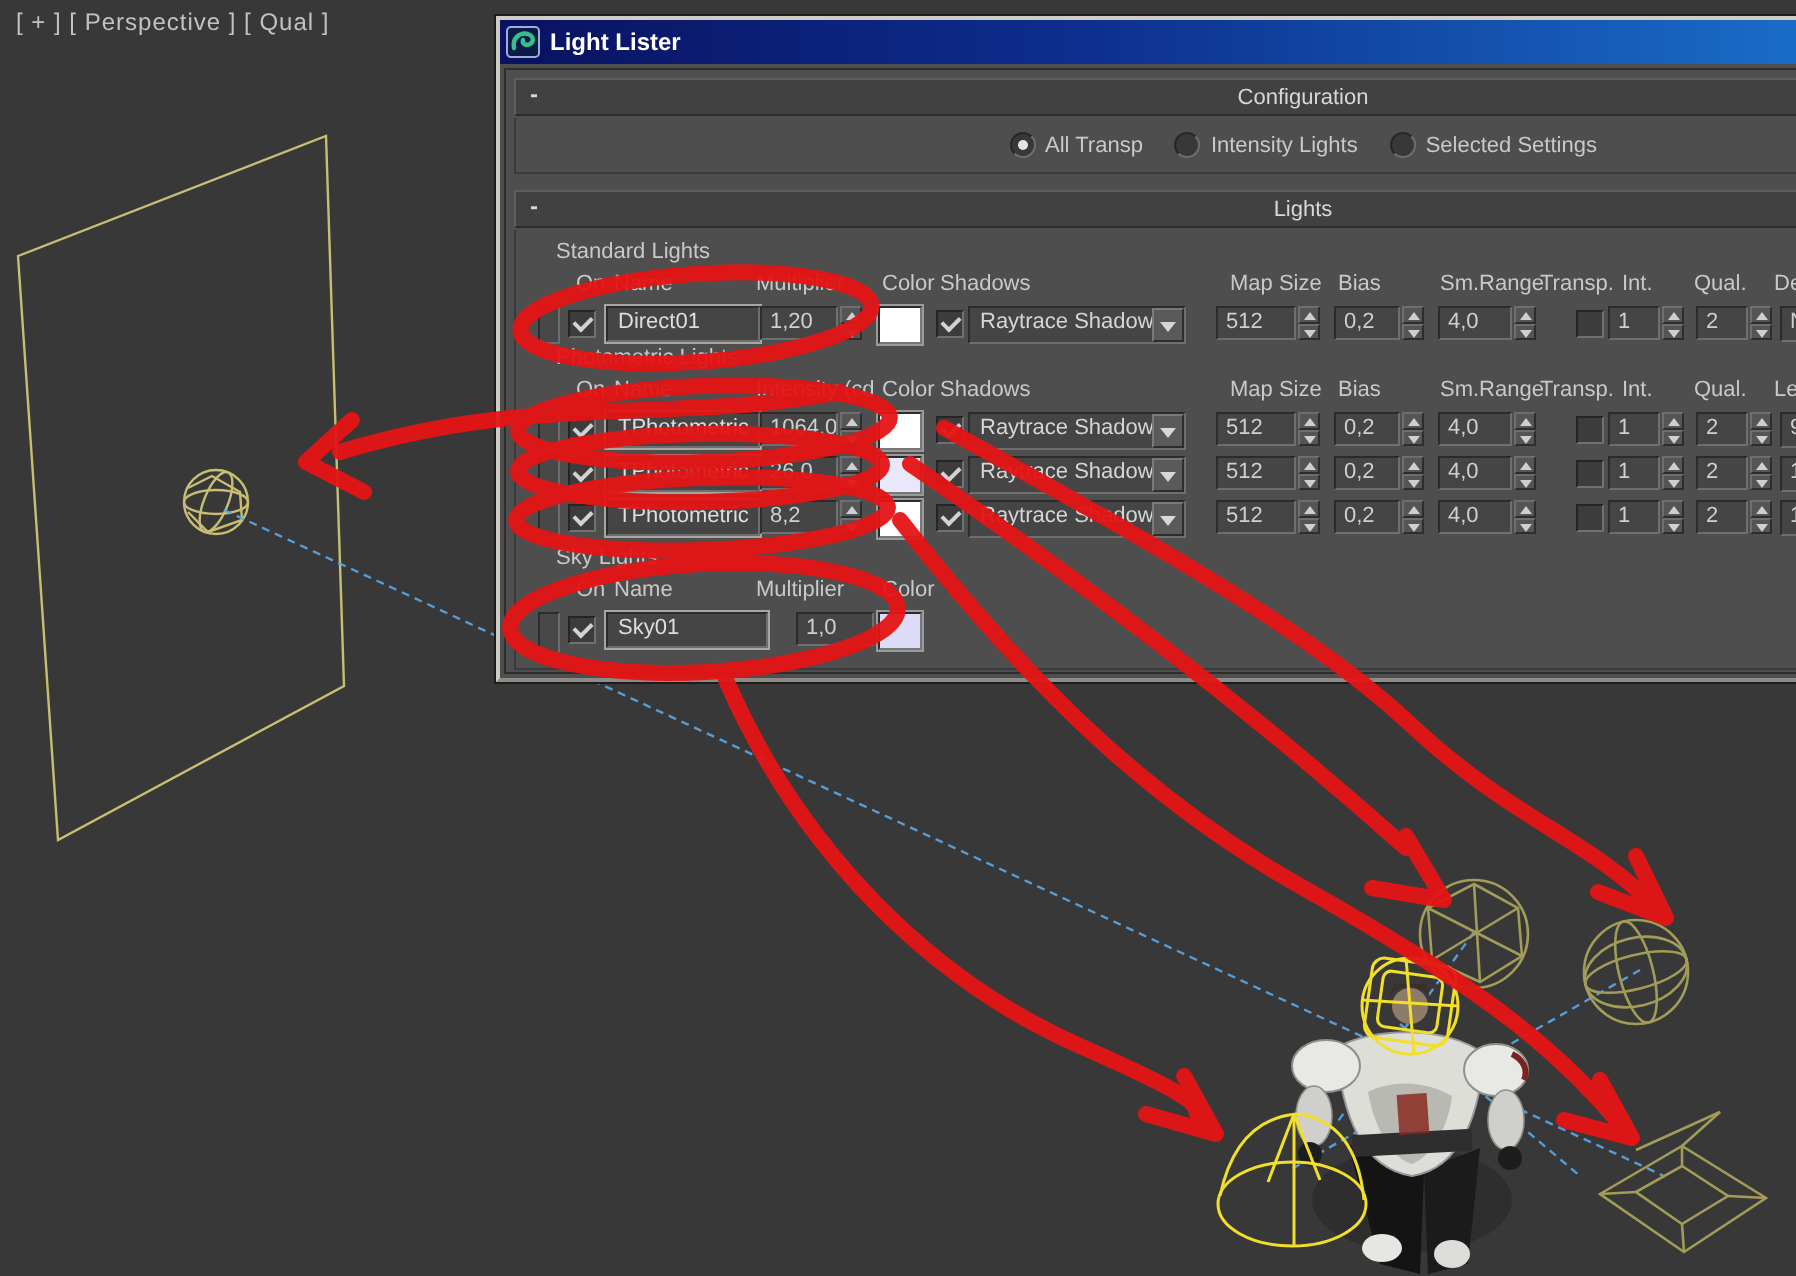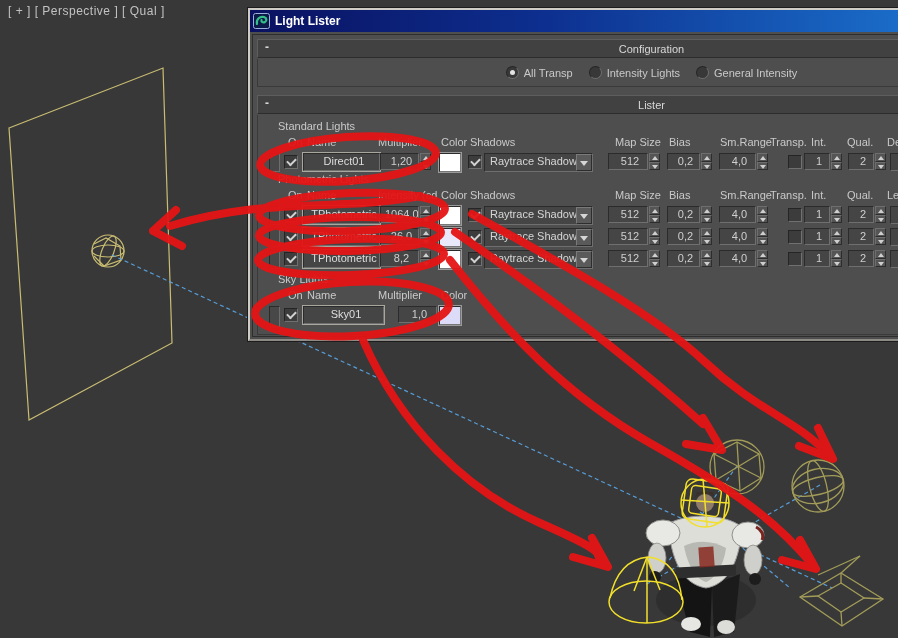--- a/index.html
+++ b/index.html
@@ -36,21 +36,21 @@
     border:1px solid #262626;border-bottom-color:#6e6e6e;border-right-color:#6e6e6e;position:relative;}
   .rdot.on::after{content:"";position:absolute;left:3px;top:3px;width:5px;height:5px;border-radius:50%;background:#e4e4e4;}
 
   #ro-lights{margin-top:8px;}
   #ro-lights .ro-body{height:219px;}
 
   .sec-label{position:absolute;left:20px;color:#c9c9c9;font-size:11px;}
   .hdr{position:absolute;color:#c9c9c9;font-size:11px;white-space:nowrap;}
 
   .row{position:absolute;left:0;height:18px;width:789px;}
-  .cell{position:absolute;top:0;text-align:center;}
+  .cell{position:absolute;top:0;}
   .sliver{width:9px;height:17px;background:#484848;border:1px solid #2b2b2b;border-bottom-color:#6d6d6d;border-right-color:#6d6d6d;}
   .chk{width:12px;height:12px;top:2px;background:#3c3c3c;border:1px solid #252525;
     border-bottom-color:#707070;border-right-color:#707070;position:absolute;}
   .chk.checked::after{content:"";position:absolute;left:2px;top:2px;width:7px;height:4px;
     border-left:2px solid #d2d2d2;border-bottom:2px solid #d2d2d2;transform:rotate(-45deg);}
   .efield{height:15px;background:#454545;border:1px solid #2b2b2b;border-bottom-color:#6f6f6f;border-right-color:#6f6f6f;
     box-shadow:0 0 0 1px #a9a69e;color:#dedede;font-size:11px;padding:1px 0 0 5px;overflow:hidden;white-space:nowrap;}
   .spinfield{display:flex;height:17px;}
   .spinfield .val{flex:1;background:#454545;border:1px solid #2b2b2b;border-bottom-color:#6f6f6f;border-right-color:#6f6f6f;
     color:#cfcfcf;font-size:11px;font-style:normal;padding:1px 0 0 4px;overflow:hidden;white-space:nowrap;}
@@ -178,29 +178,29 @@
           <span class="radio">
             <i class="rdot on"></i>
             <span>All Transp</span>
           </span>
           <span class="radio">
             <i class="rdot"></i>
             <span>Intensity Lights</span>
           </span>
           <span class="radio">
             <i class="rdot"></i>
-            <span>General Intensity</span>
+            <span>Selected Settings</span>
           </span>
         </div>
       </div>
 
       <div class="rollout" id="ro-lights">
         <div class="ro-head">
           <span class="ro-minus">-</span>
-          <span>Lister</span>
+          <span>Lights</span>
         </div>
         <div class="ro-body">
 
           <span class="sec-label" style="top:5px">Standard Lights</span>
           <span class="hdr" style="left:30px;top:21px">On</span>
           <span class="hdr" style="left:49px;top:21px">Name</span>
           <span class="hdr" style="left:120px;top:21px">Multiplier</span>
           <span class="hdr" style="left:183px;top:21px">Color</span>
           <span class="hdr" style="left:212px;top:21px">Shadows</span>
           <span class="hdr" style="left:357px;top:21px">Map Size</span>

